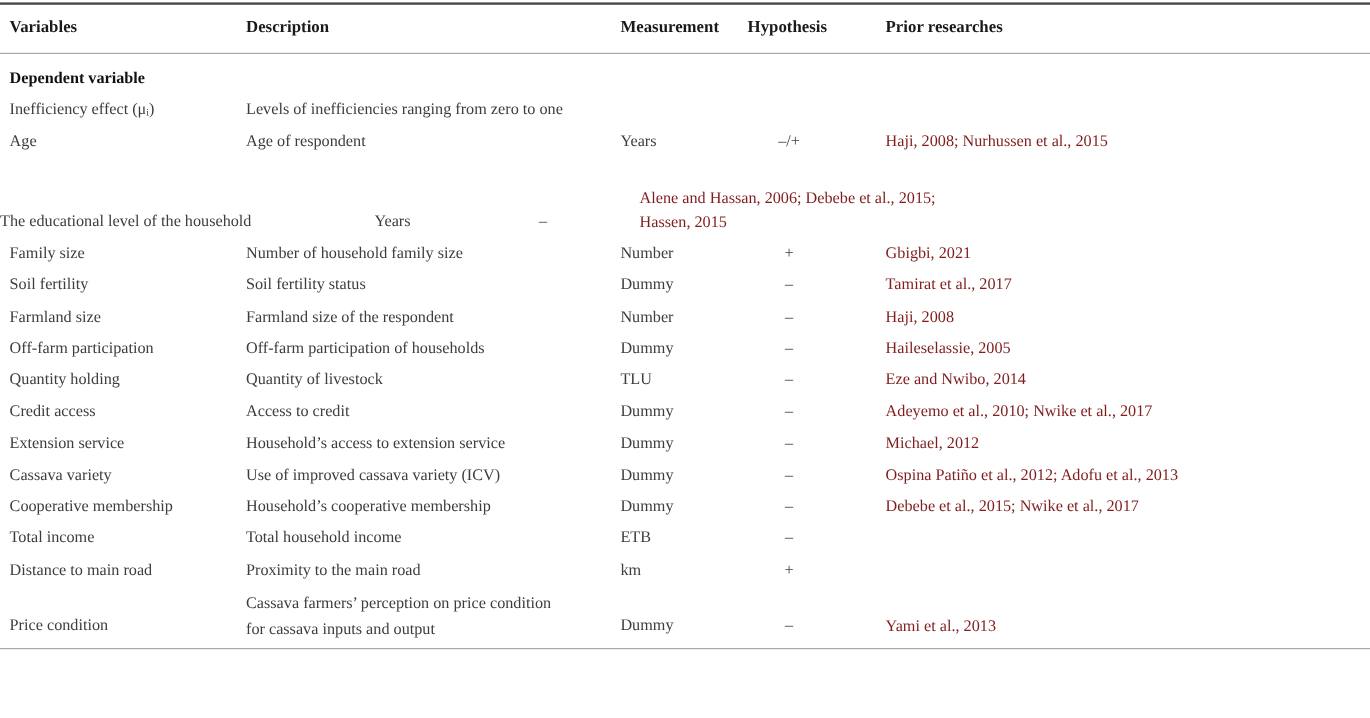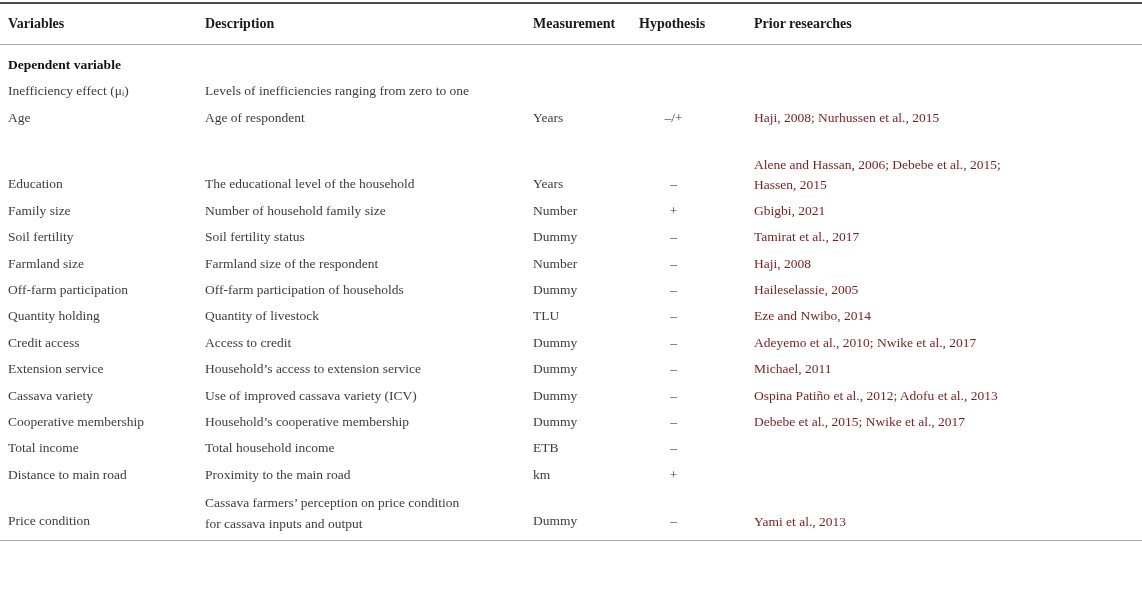--- a/index.html
+++ b/index.html
@@ -38,21 +38,21 @@
     box-sizing: border-box;
     flex-shrink: 0;
     line-height: 26.4px;
     min-height: 26.4px;
     white-space: pre-line;
   }
 
   
   .c-var  { width: 205px; padding-left: 8px; }
   .c-desc { width: 312px; }
-  .c-meas { width: 106px; margin-left: 16px; }
+  .c-meas { width: 106px; }
   .c-hyp  { width: 115px; }
   .c-prior { flex: 1 1 auto; width: auto; }
 
   .hyp-val { text-align: center; padding-right: 46px; }
 
   .ref { color: #7f1d1d; }
 
   .wrap { line-height: 20.5px; padding-top: 3px; }
   .prior-offset { line-height: 20.5px; padding-top: 23.5px; padding-bottom: 2px; }
 
@@ -97,21 +97,20 @@
         <div class="cell c-prior ref"></div>
       </div>
       <div class="row">
         <div class="cell c-var">Age</div>
         <div class="cell c-desc">Age of respondent</div>
         <div class="cell c-meas">Years</div>
         <div class="cell c-hyp hyp-val">–/+</div>
         <div class="cell c-prior ref">Haji, 2008; Nurhussen et al., 2015</div>
       </div>
       <div class="row">
-        <div class="cell c-var">Education</div>
         <div class="cell c-desc">The educational level of the household</div>
         <div class="cell c-meas">Years</div>
         <div class="cell c-hyp hyp-val">–</div>
         <div class="cell c-prior ref wrap prior-offset">Alene and Hassan, 2006; Debebe et al., 2015;
 Hassen, 2015</div>
       </div>
       <div class="row">
         <div class="cell c-var">Family size</div>
         <div class="cell c-desc">Number of household family size</div>
         <div class="cell c-meas">Number</div>
@@ -151,21 +150,21 @@
         <div class="cell c-desc">Access to credit</div>
         <div class="cell c-meas">Dummy</div>
         <div class="cell c-hyp hyp-val">–</div>
         <div class="cell c-prior ref">Adeyemo et al., 2010; Nwike et al., 2017</div>
       </div>
       <div class="row">
         <div class="cell c-var">Extension service</div>
         <div class="cell c-desc">Household’s access to extension service</div>
         <div class="cell c-meas">Dummy</div>
         <div class="cell c-hyp hyp-val">–</div>
-        <div class="cell c-prior ref">Michael, 2011</div>
+        <div class="cell c-prior ref">Michael, 2012</div>
       </div>
       <div class="row">
         <div class="cell c-var">Cassava variety</div>
         <div class="cell c-desc">Use of improved cassava variety (ICV)</div>
         <div class="cell c-meas">Dummy</div>
         <div class="cell c-hyp hyp-val">–</div>
         <div class="cell c-prior ref">Ospina Patiño et al., 2012; Adofu et al., 2013</div>
       </div>
       <div class="row">
         <div class="cell c-var">Cooperative membership</div>

